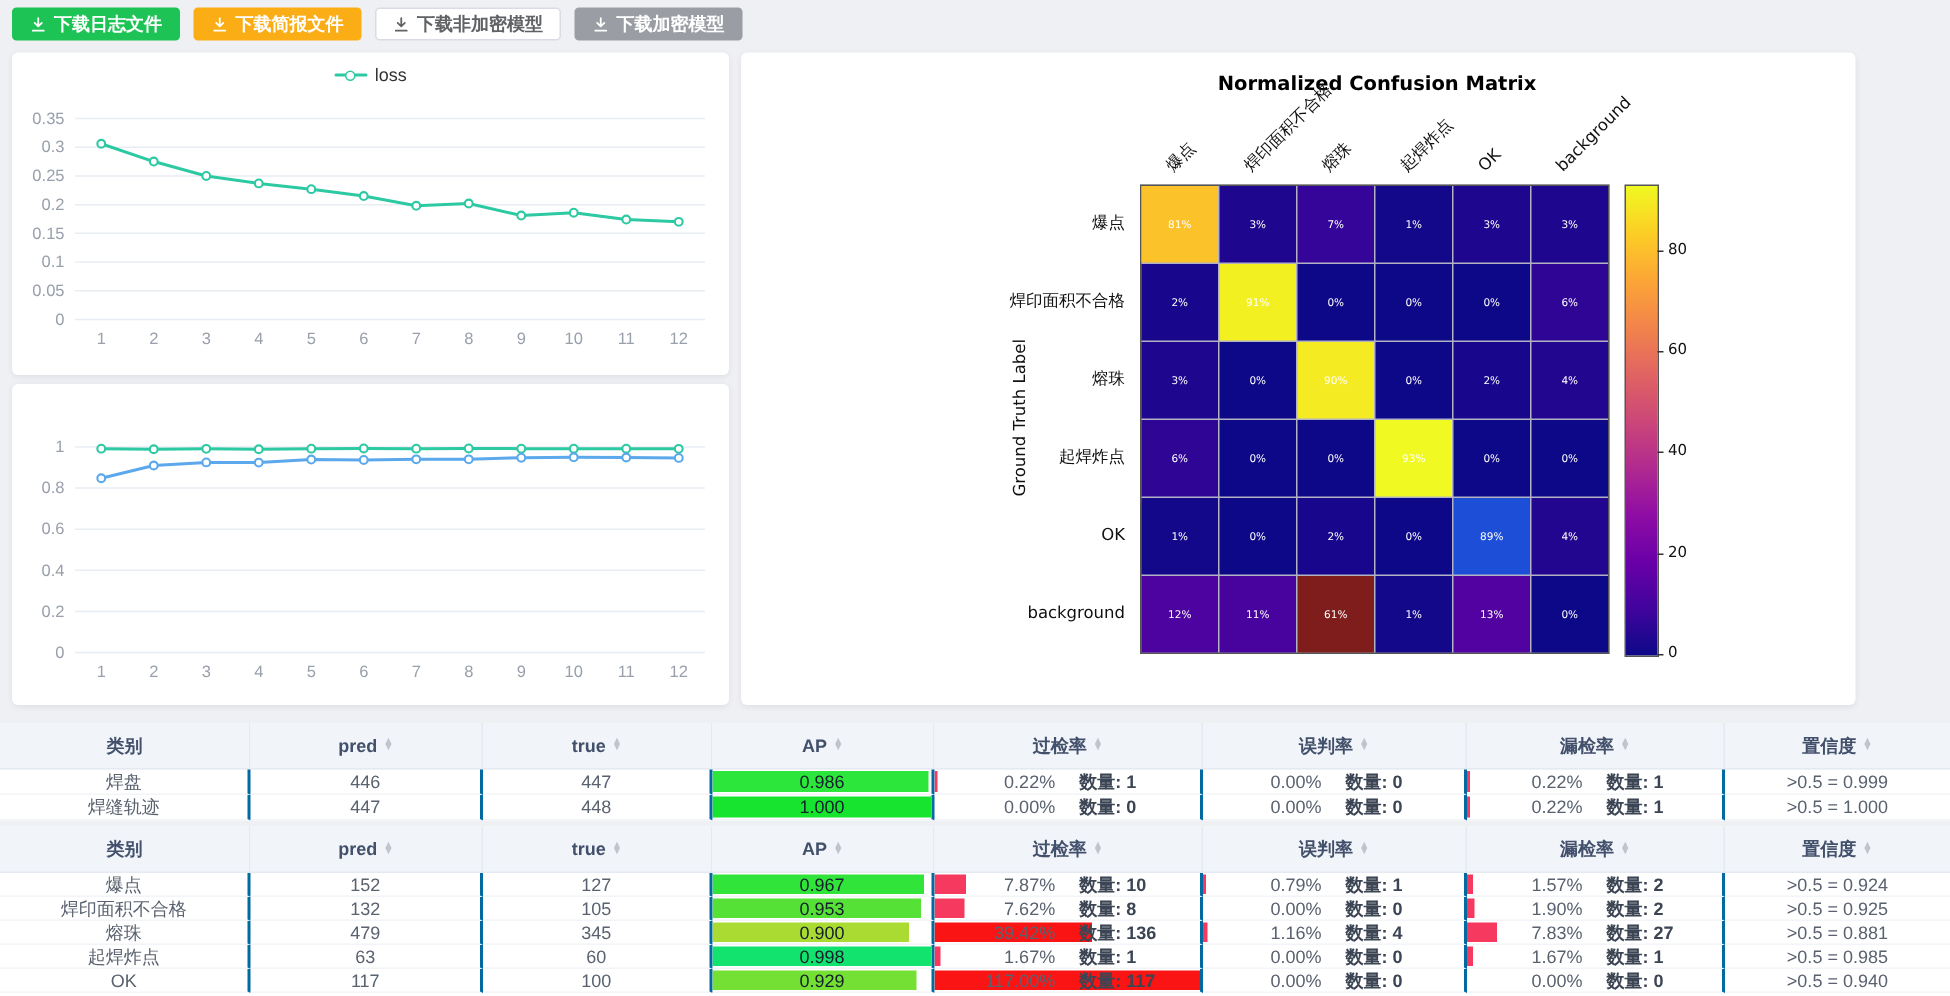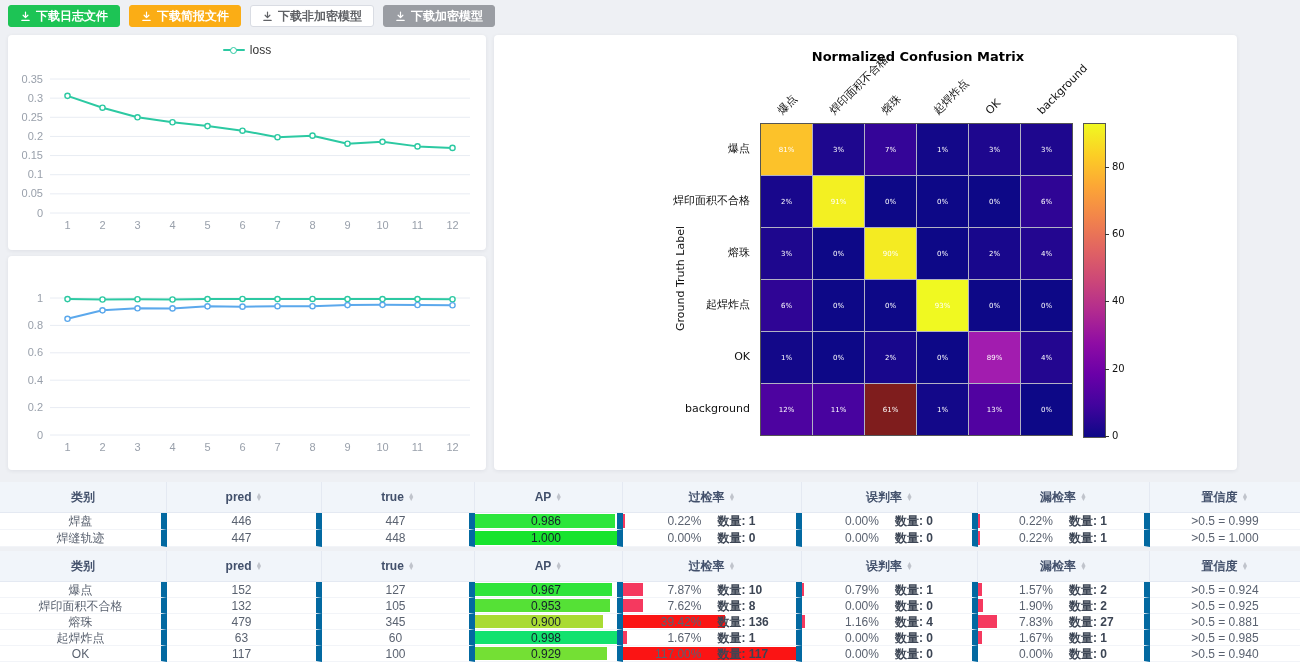--- a/index.html
+++ b/index.html
@@ -52,21 +52,21 @@
        align-content:start;}
   #table1{top:482px;}
   #table2{top:551px;height:113px;}
   .tbl>*:nth-child(8n){border-right:none;}
   .th{height:30px;background:#f1f5fa;display:flex;align-items:center;justify-content:center;
       gap:4px;font-size:12px;font-weight:700;color:#42506b;
       border-right:1px solid #e4e9f2;border-bottom:1px solid #e4e9f2;}
   .caret{display:flex;flex-direction:column;font-size:7px;line-height:4.5px;color:#c0c4cc;
          cursor:pointer;}
   .td{height:16px;display:flex;align-items:center;justify-content:center;font-size:12px;
-      color:#5a6270;border-right:6px solid #0369a1;border-bottom:1px solid #f2f4f8;
+      color:#5a6270;border-right:2px solid #0369a1;border-bottom:1px solid #f2f4f8;
       position:relative;overflow:hidden;line-height:1;}
   #table2 .td{height:15px;}
   .apbar{position:absolute;left:0;top:1px;bottom:1px;}
   .aptext{position:relative;z-index:1;color:#15202b;}
   .ratebar{position:absolute;left:0;top:1px;bottom:1px;}
   .pct{flex:1;text-align:right;position:relative;z-index:1;}
   .cnt{flex:1;text-align:left;padding-left:16px;font-weight:700;color:#3c4554;
        position:relative;z-index:1;}
 </style>
 </head>
@@ -249,21 +249,21 @@
         <div class="cm-cell" style="background: rgb(47, 5, 149);">6%</div>
         <div class="cm-cell" style="background: rgb(13, 8, 135);">0%</div>
         <div class="cm-cell" style="background: rgb(13, 8, 135);">0%</div>
         <div class="cm-cell" style="background: rgb(240, 249, 33);">93%</div>
         <div class="cm-cell" style="background: rgb(13, 8, 135);">0%</div>
         <div class="cm-cell" style="background: rgb(13, 8, 135);">0%</div>
         <div class="cm-cell" style="background: rgb(19, 8, 137);">1%</div>
         <div class="cm-cell" style="background: rgb(13, 8, 135);">0%</div>
         <div class="cm-cell" style="background: rgb(24, 7, 140);">2%</div>
         <div class="cm-cell" style="background: rgb(13, 8, 135);">0%</div>
-        <div class="cm-cell" style="background: #a21caf;">89%</div>
+        <div class="cm-cell" style="background: #1d4ed8;">89%</div>
         <div class="cm-cell" style="background: rgb(35, 6, 144);">4%</div>
         <div class="cm-cell" style="background: rgb(77, 3, 160);">12%</div>
         <div class="cm-cell" style="background: rgb(72, 3, 159);">11%</div>
         <div class="cm-cell" style="background: #7f1d1d;">61%</div>
         <div class="cm-cell" style="background: rgb(19, 8, 137);">1%</div>
         <div class="cm-cell" style="background: rgb(81, 2, 161);">13%</div>
         <div class="cm-cell" style="background: rgb(13, 8, 135);">0%</div>
       </div>
     <div id="cm-colorbar" style="background: linear-gradient(to top, rgb(13, 8, 135) 0%, rgb(65, 4, 157) 10%, rgb(106, 0, 168) 20%, rgb(143, 13, 164) 30%, rgb(177, 42, 144) 40%, rgb(204, 71, 120) 50%, rgb(225, 100, 98) 60%, rgb(242, 132, 75) 70%, rgb(252, 166, 54) 80%, rgb(252, 206, 37) 90%, rgb(240, 249, 33) 100%);"></div>
     <div id="cm-cbticks">

